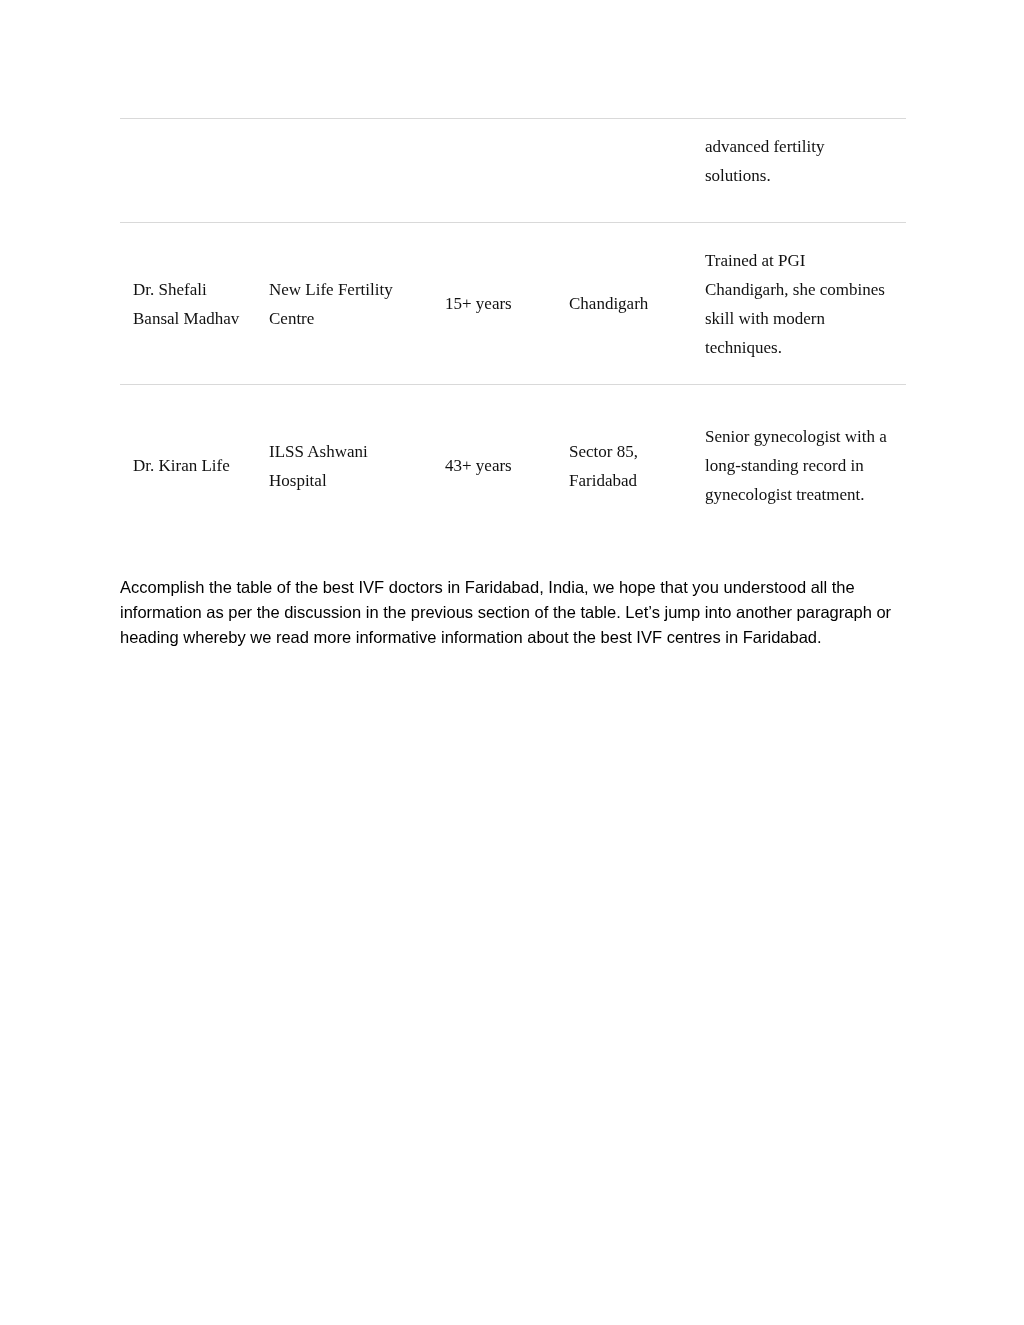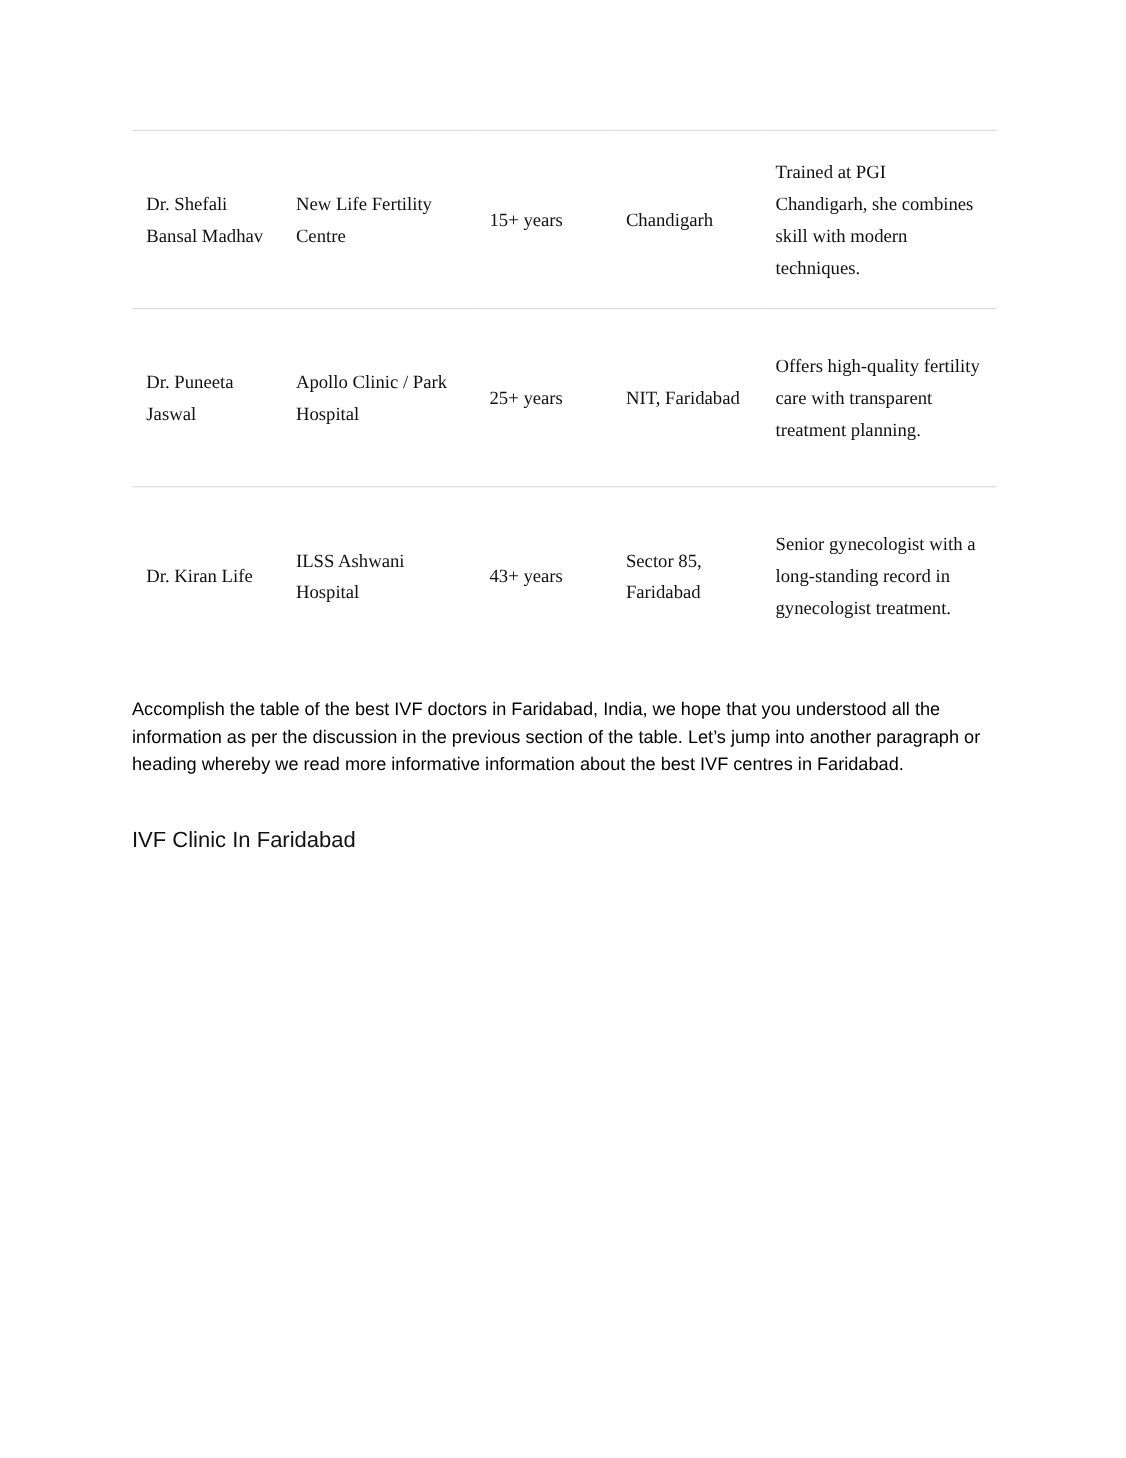--- a/index.html
+++ b/index.html
@@ -71,42 +71,41 @@
 
   <table class="doctors">
     <colgroup>
       <col style="width:136px">
       <col style="width:176px">
       <col style="width:124px">
       <col style="width:136px">
       <col style="width:214px">
     </colgroup>
     <tbody>
+      <tr class="row-partial">
+        <td></td>
+        <td></td>
+        <td></td>
+        <td></td>
+        <td>advanced fertility solutions.</td>
+      </tr>
       <tr class="row-tall">
         <td>Dr. Shefali Bansal Madhav</td>
         <td>New Life Fertility Centre</td>
         <td>15+ years</td>
         <td>Chandigarh</td>
         <td>Trained at PGI Chandigarh, she combines skill with modern techniques.</td>
-      </tr>
-      <tr class="row-tall">
-        <td>Dr. Puneeta Jaswal</td>
-        <td>Apollo Clinic / Park Hospital</td>
-        <td>25+ years</td>
-        <td>NIT, Faridabad</td>
-        <td>Offers high-quality fertility care with transparent treatment planning.</td>
       </tr>
       <tr class="row-tall">
         <td>Dr. Kiran Life</td>
         <td>ILSS Ashwani Hospital</td>
         <td>43+ years</td>
         <td>Sector 85, Faridabad</td>
         <td>Senior gynecologist with a long-standing record in gynecologist treatment.</td>
       </tr>
     </tbody>
   </table>
 
   <p class="paragraph">Accomplish the table of the best IVF doctors in Faridabad, India, we hope that you understood all the information as per the discussion in the previous section of the table. Let’s jump into another paragraph or heading whereby we read more informative information about the best IVF centres in Faridabad.</p>
 
 
-  <h3 class="subheading">IVF Clinic In Faridabad</h3>
 
 </div>
 
 </body></html>

